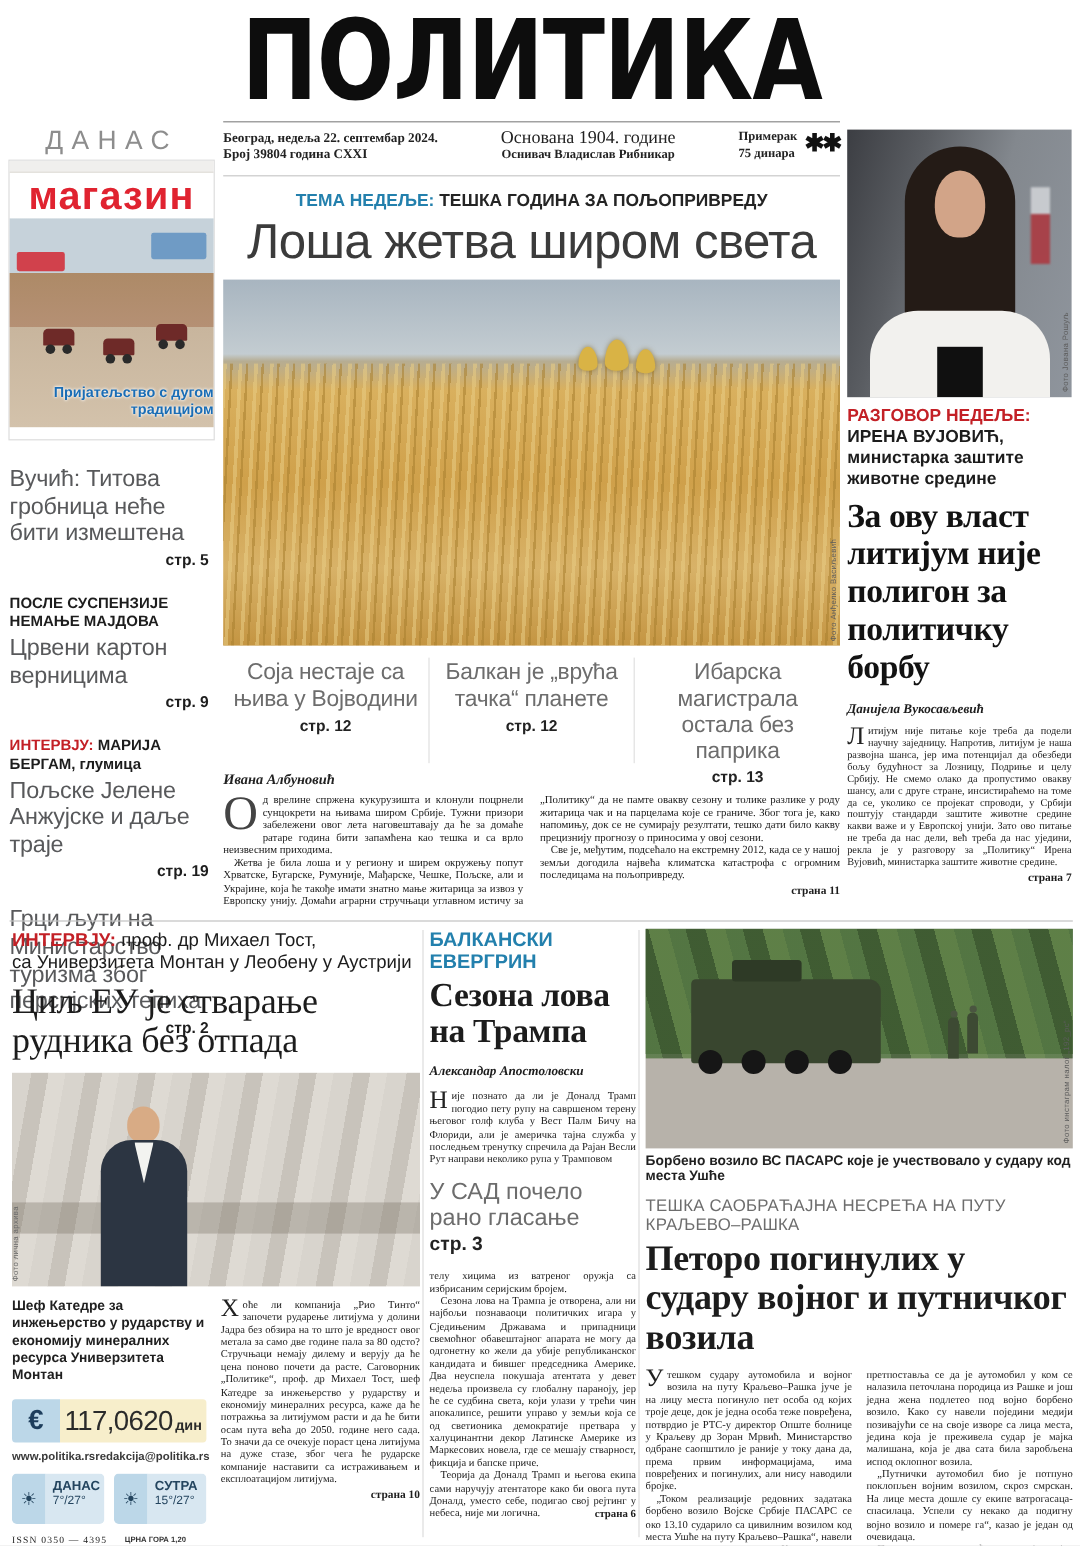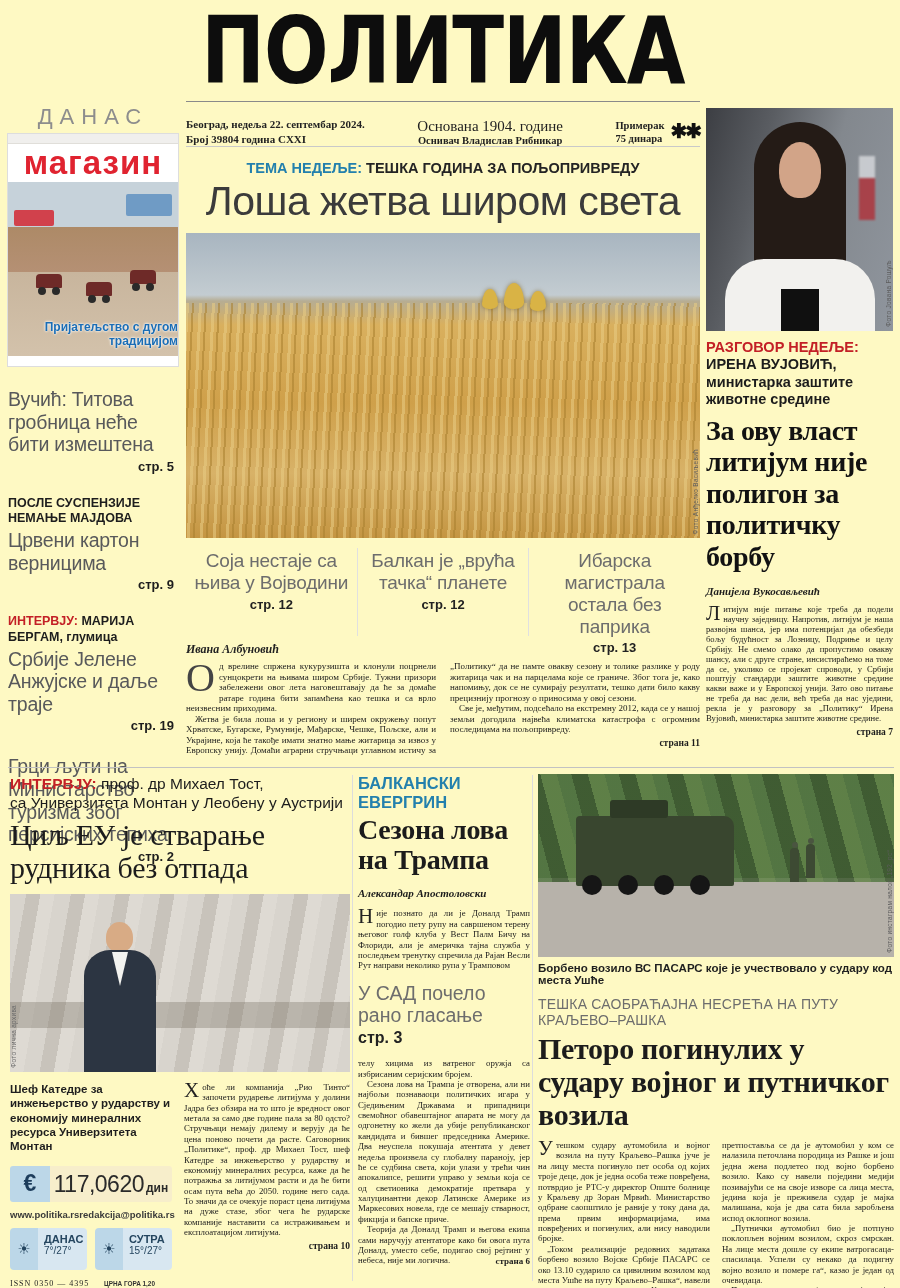--- a/index.html
+++ b/index.html
@@ -1,25 +1,25 @@
 <!DOCTYPE html>
 <html><head>
 <meta charset="utf-8">
 <style>
   html,body{margin:0;padding:0;background:#e8e8e8;}
-  .page{position:relative;width:900px;height:1288px;background:#fef9c3;margin:0 auto;overflow:hidden;
+  .page{position:relative;width:900px;height:1288px;background:#ffffff;margin:0 auto;overflow:hidden;
         font-family:"Liberation Sans","DejaVu Sans",sans-serif;color:#1c1c1c;}
   .abs{position:absolute;}
 
   
   .masthead{left:186px;top:-4px;width:514px;height:100px;text-align:center;
     font-family:"DejaVu Sans",sans-serif;font-weight:bold;font-size:76px;letter-spacing:-1px;
     transform:scaleY(1.22);transform-origin:top;color:#0d0d0d;}
   .dateline{left:186px;top:101px;width:514px;height:46px;border-top:1.5px solid #8a8a8a;border-bottom:1px solid #c9c9c9;
-    display:flex;justify-content:space-between;align-items:flex-end;padding-top:6px;box-sizing:border-box;}
+    display:flex;justify-content:space-between;align-items:flex-start;padding-top:6px;box-sizing:border-box;}
   .dl-left{font-family:"Liberation Serif",serif;font-weight:bold;font-size:11px;line-height:1.3;color:#222;}
   .dl-center{text-align:center;font-family:"Liberation Serif",serif;color:#222;}
   .dl-founded{font-size:15px;font-weight:normal;line-height:1.05;}
   .dl-founder{font-size:10.5px;font-weight:bold;}
   .dl-right{display:flex;gap:6px;align-items:flex-start;font-family:"Liberation Serif",serif;font-weight:bold;font-size:10.5px;line-height:1.3;color:#222;}
   .stars{font-size:20px;letter-spacing:-2px;line-height:1;margin-top:2px;color:#111;}
 
   
   .sidebar{left:8px;top:104px;width:170px;}
   .danas{text-align:center;color:#8d8d8d;font-size:22px;letter-spacing:7px;margin-bottom:4px;}
@@ -196,21 +196,21 @@
       <div class="sb-kicker">ПОСЛЕ СУСПЕНЗИЈЕ НЕМАЊЕ МАЈДОВА</div>
       <div class="sb-title">Црвени картон верницима</div>
       <div class="sb-ref">стр. 9</div>
     </div>
 
     <div class="sb-item">
       <div class="sb-kicker">
         <span class="red">ИНТЕРВЈУ:</span>
         <span>МАРИЈА БЕРГАМ, глумица</span>
       </div>
-      <div class="sb-title">Србије Јелене Анжујске и даље траје</div>
+      <div class="sb-title">Пољске Јелене Анжујске и даље траје</div>
       <div class="sb-ref">стр. 19</div>
     </div>
 
     <div class="sb-item">
       <div class="sb-title">Грци љути на Министарство туризма због персијских тепиха</div>
       <div class="sb-ref">стр. 2</div>
     </div>
   </div>
 
   <div class="abs kicker">

